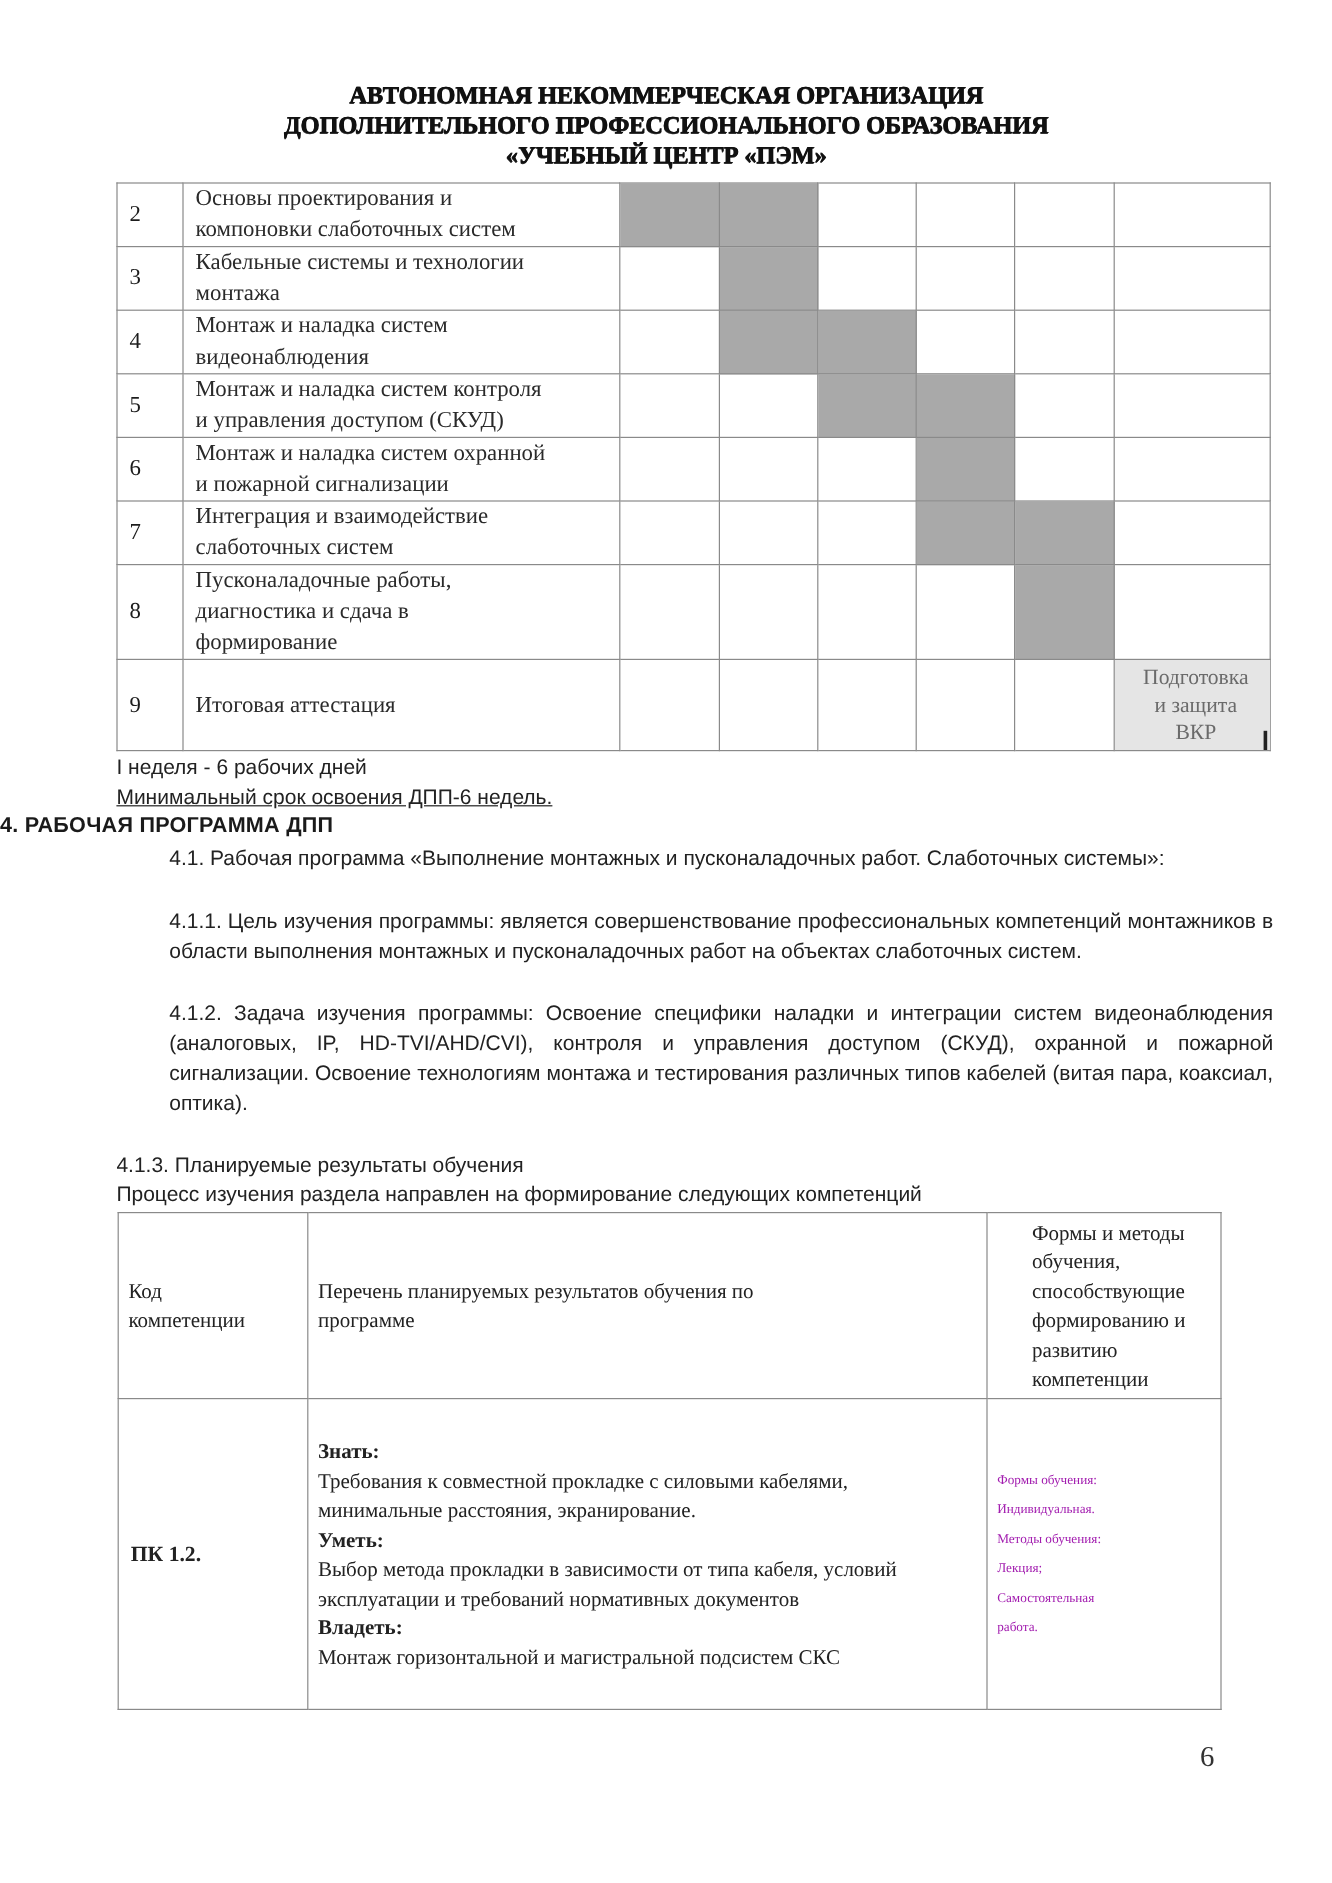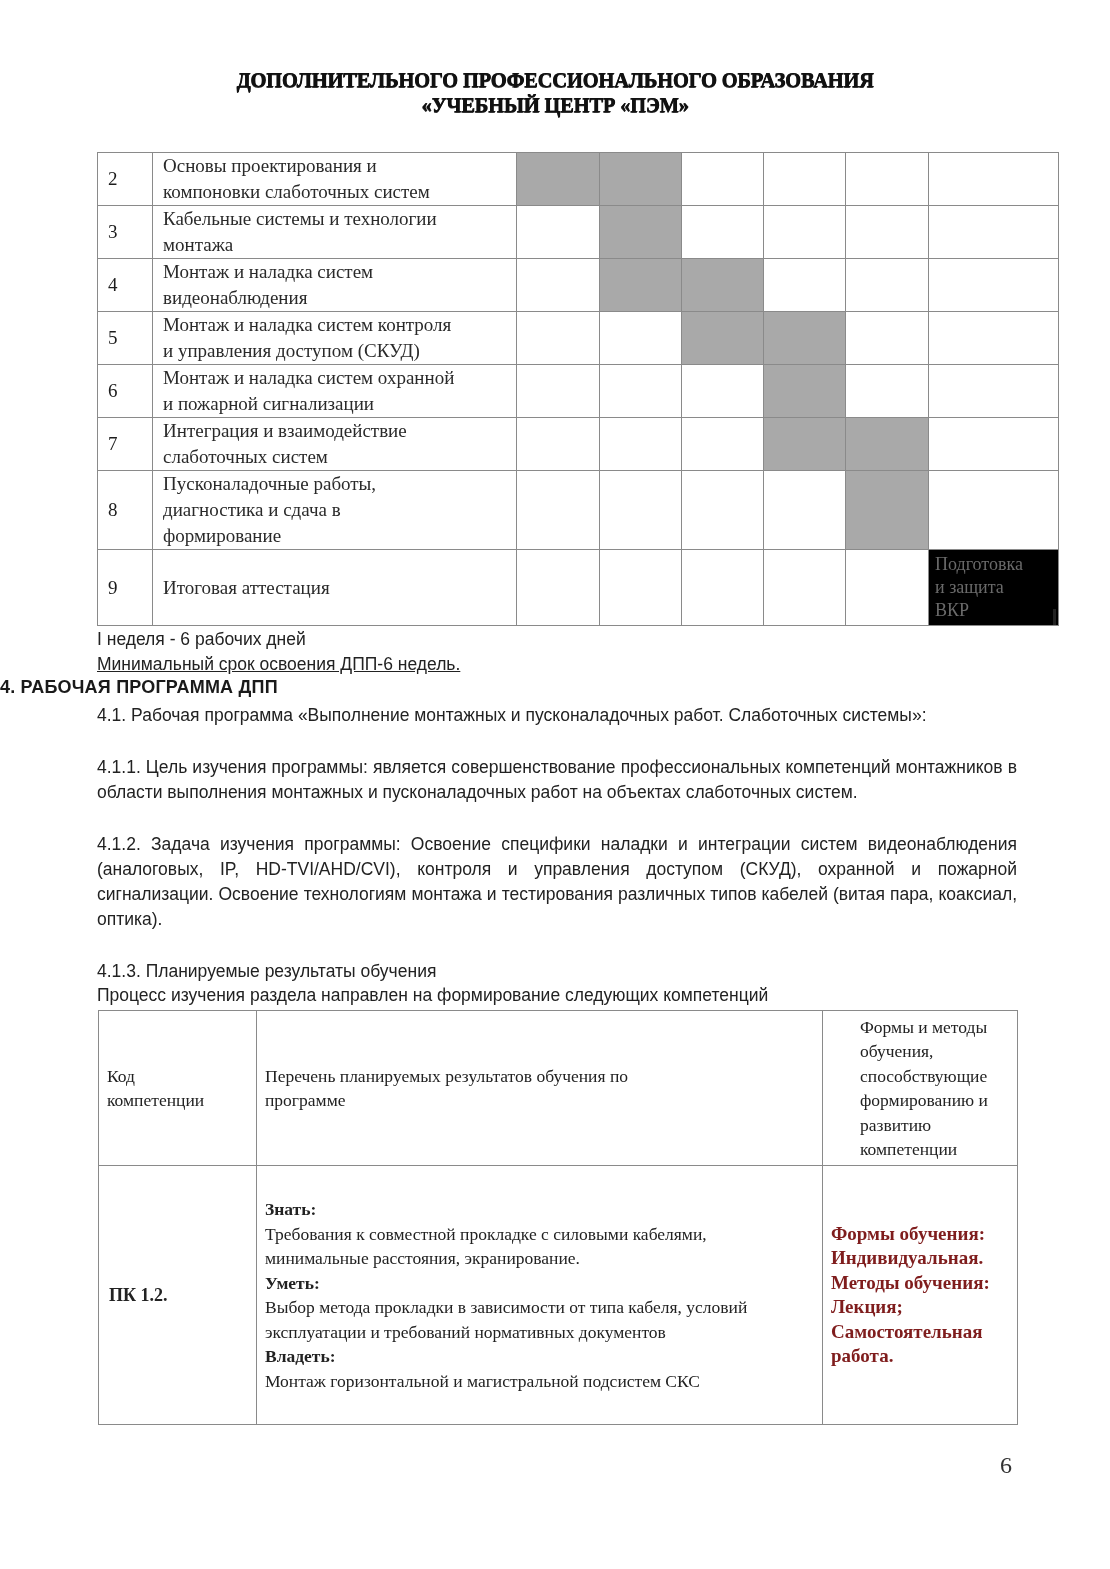--- a/index.html
+++ b/index.html
@@ -25,65 +25,66 @@
       width: 961px;
       font-size: 19px; line-height: 26px;
     }
     table.gantt td {
       border: 1px solid #8a8a8a; padding: 0; vertical-align: middle;
     }
     table.gantt td.num { text-align: left; padding-left: 10px; }
     table.gantt td.name { padding-left: 10px; line-height: 26px; color: #2a2a2a; border-radius: 10px; }
     table.gantt td.wk.on { background: #a9a9a9; }
     table.gantt td.final-cell {
-      background: #000000; color: #6a6a6a; font-size: 18px; line-height: 23px;
-      padding-left: 6px; position: relative;
+      background: #e5e5e5; color: #6a6a6a; font-size: 18px; line-height: 23px;
+      padding-left: 6px; position: relative; text-align: center;
     }
     .final-cell .mark {
       position: absolute; right: 2px; bottom: 0; width: 3px; height: 16px; background: #222;
     }
 
     .para {
       position: absolute; left: 97px; width: 920px;
       font-family: "Liberation Sans", "DejaVu Sans", sans-serif;
       font-size: 17.5px; line-height: 25px; color: #222;
       transform-origin: left top;
     }
-    .justify { text-align: justify; text-align-last: left; }
+    .justify { text-align: justify; text-align-last: left; margin-left: 44px; }
     .sec-title {
       position: absolute; left: 0; width: 1110px; 
       font-family: "Liberation Sans", sans-serif; font-weight: bold;
       font-size: 18px; color: #1a1a1a; letter-spacing: 0.2px;
     }
 
     
     table.comp {
       position: absolute; left: 98px; top: 1010px;
       border-collapse: collapse; table-layout: fixed; width: 919px;
       font-size: 17.5px; line-height: 24.5px; color: #222;
     }
     table.comp td { border: 1px solid #8a8a8a; vertical-align: middle; padding: 0 8px; }
     table.comp .hdr td { height: 154px; }
     table.comp .row td { height: 258px; }
     .code-cell { font-weight: bold; font-size: 18px; padding-left: 10px !important; }
     .lbl { font-weight: bold; display: block; }
     .txt { display: block; }
-    .forms-cell { font-size: 19px; line-height: 24.5px; color: #7f1d1d; font-weight: bold; }
+    .forms-cell { font-size: 11px; line-height: 24.5px; color: #a21caf; }
     .forms-cell span { display: block; }
     .hdr-forms span { display: block; margin-left: 29px; }
 
     .page-num {
       position: absolute; left: 1000px; top: 1452px;
       font-size: 24px; color: #333;
     }
   </style>
 </head>
 <body>
 
 <div class="org-header">
+  <div>АВТОНОМНАЯ НЕКОММЕРЧЕСКАЯ ОРГАНИЗАЦИЯ</div>
   <div>ДОПОЛНИТЕЛЬНОГО ПРОФЕССИОНАЛЬНОГО ОБРАЗОВАНИЯ</div>
   <div>«УЧЕБНЫЙ ЦЕНТР «ПЭМ»</div>
 </div>
 
 <table class="gantt">
   <colgroup>
     <col style="width:55px">
       <col style="width:364px">
     <col style="width:83px">
       <col style="width:82px">

